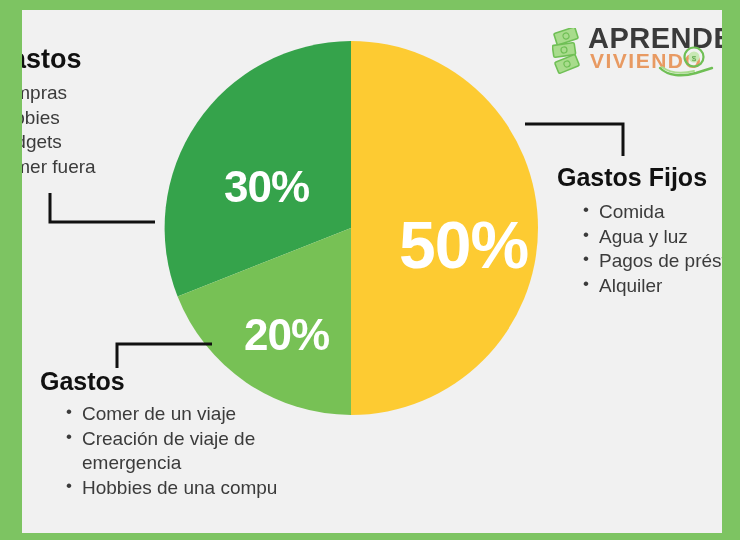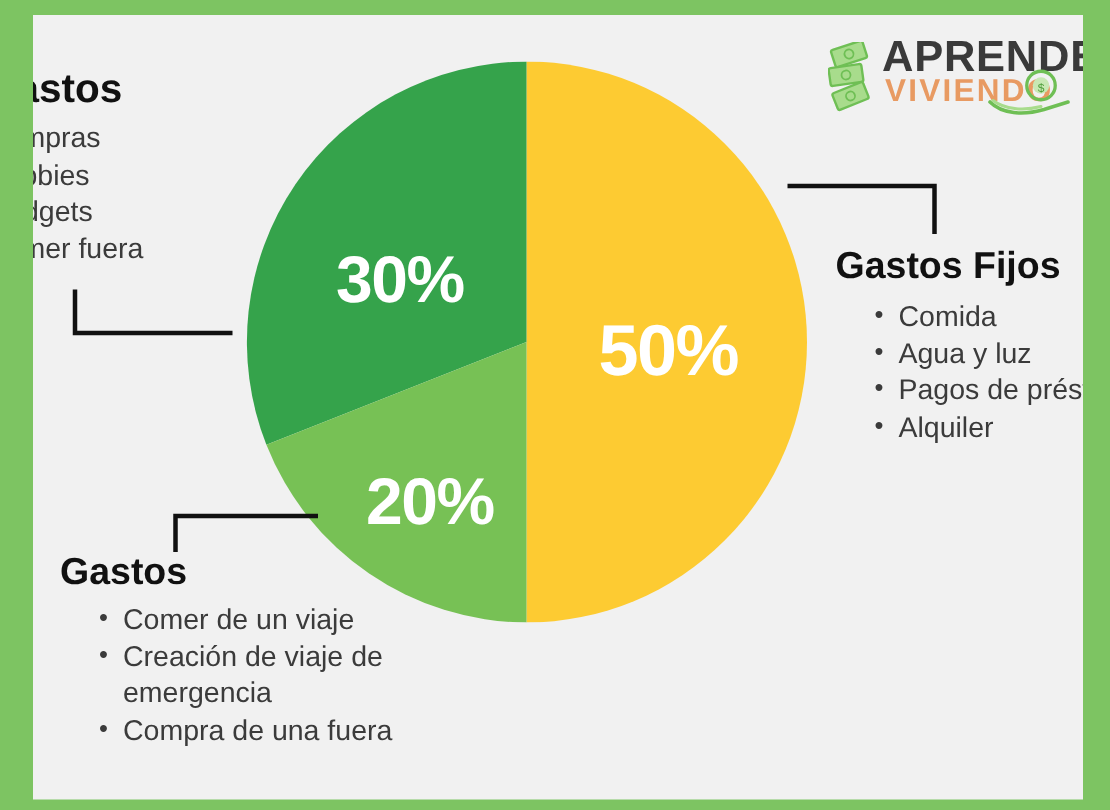--- a/index.html
+++ b/index.html
@@ -31,21 +31,21 @@
   #logo .hand{position:absolute;left:104px;top:28px;}
   
   #pie{
     position:absolute;left:142px;top:31px;width:374px;height:374px;
   }
   .slice-label{
     position:absolute;color:#FFFFFF;font-weight:bold;
     font-family:"Liberation Sans", sans-serif;
     letter-spacing:-1px;
   }
-  #lbl50{left:377px;top:197px;font-size:48px;}
+  #lbl50{left:377px;top:197px;font-size:66px;}
   #lbl30{left:202px;top:152px;font-size:44px;}
   #lbl20{left:222px;top:300px;font-size:44px;}
   
   .callout-title{
     font-weight:bold;color:#111111;
     font-family:"Liberation Sans", sans-serif;
   }
   .callout-list{
     list-style:none;margin:0;padding:0;
     color:#3B3B3B;font-family:"Liberation Sans", sans-serif;
@@ -143,18 +143,18 @@
         <li>Pagos de présta</li>
         <li>Alquiler</li>
       </ul>
     </div>
 
     <div id="block-ahorros">
       <div class="callout-title">Gastos</div>
       <ul class="callout-list">
         <li>Comer de un viaje</li>
         <li>Creación de viaje de emergencia</li>
-        <li>Compra de una fuera</li>
+        <li>Hobbies de una compu</li>
       </ul>
     </div>
 
   </div>
 </div>
 
 </body></html>

